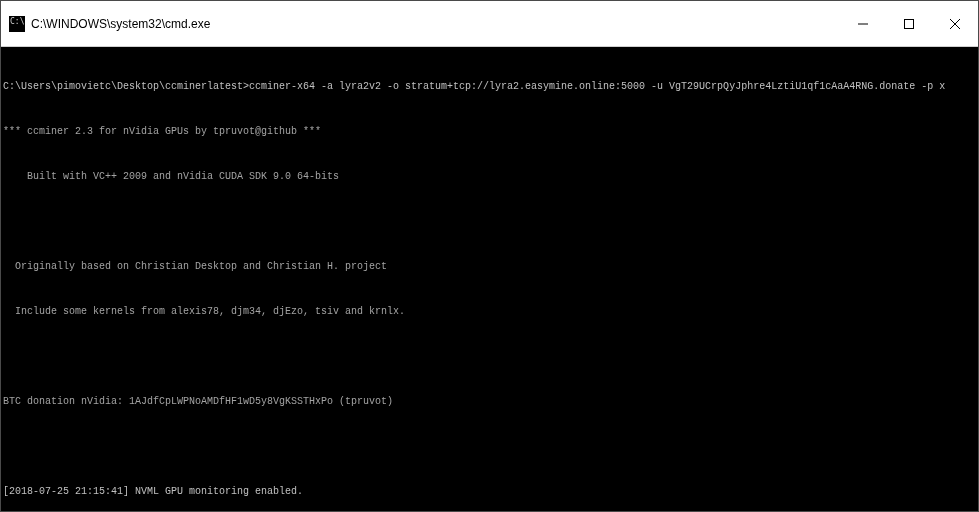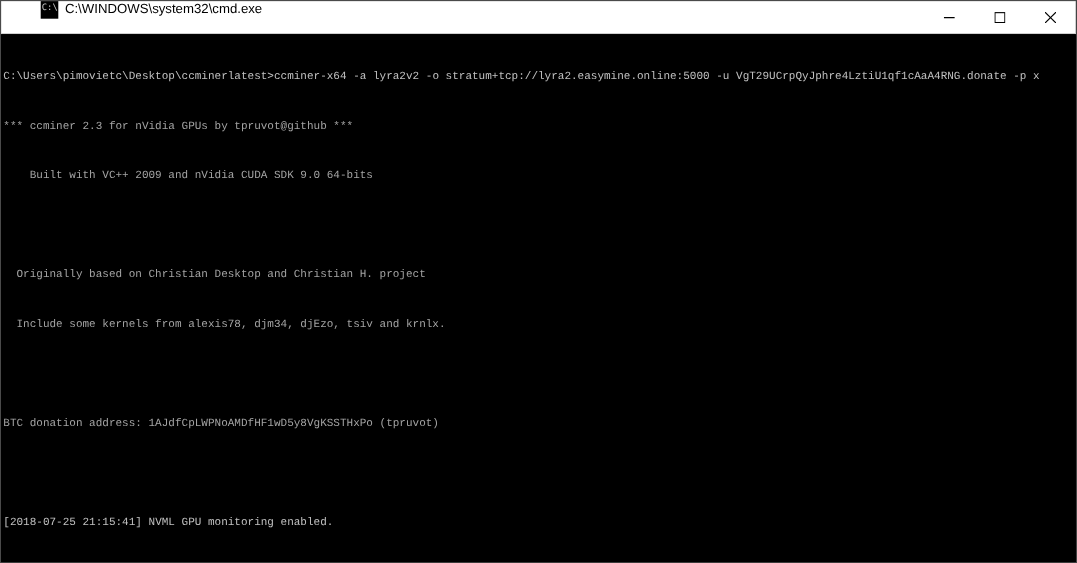--- a/index.html
+++ b/index.html
@@ -12,27 +12,26 @@
   }
   .window {
     width: 979px;
     height: 512px;
     border: 1px solid #4a4a4a;
     display: flex;
     flex-direction: column;
     background: #000;
   }
   .titlebar {
-    height: 30px;
+    height: 46px;
     background: #fff;
     display: flex;
-    align-items: flex-start;
+    align-items: center;
     border-bottom: 1px solid #d0d0d0;
     flex-shrink: 0;
-    padding-left: 28px;
   }
   .titlebar-icon {
     width: 16px;
     height: 16px;
     margin-left: 8px;
     margin-right: 6px;
     background: #000;
     position: relative;
   }
   .titlebar-icon::after {
@@ -107,18 +106,18 @@
   </div>
 
   <div class="terminal">
     <div class="line cmdline"><span>C:\Users\pimovietc\Desktop\ccminerlatest&gt;</span><span>ccminer-x64 -a lyra2v2 -o stratum+tcp://lyra2.easymine.online:5000 -u VgT29UCrpQyJphre4LztiU1qf1cAaA4RNG.donate -p x</span></div>
     <div class="line white">*** ccminer 2.3 for nVidia GPUs by tpruvot@github ***</div>
     <div class="line white">    Built with VC++ 2009 and nVidia CUDA SDK 9.0 64-bits</div>
     <div class="line">&nbsp;</div>
     <div class="line white">  Originally based on Christian Desktop and Christian H. project</div>
     <div class="line white">  Include some kernels from alexis78, djm34, djEzo, tsiv and krnlx.</div>
     <div class="line">&nbsp;</div>
-    <div class="line white">BTC donation address: 1AJdfCpLWPNoAMDfHF1wD5y8VgKSSTHxPo (tpruvot)</div>
+    <div class="line white">BTC donation nVidia: 1AJdfCpLWPNoAMDfHF1wD5y8VgKSSTHxPo (tpruvot)</div>
     <div class="line">&nbsp;</div>
     <div id="log-container"><div class="line"><span>[2018-07-25 21:15:41] </span><span class="">NVML GPU monitoring enabled.</span></div></div>
     
   </div>
 </div>
 
 </body></html>

